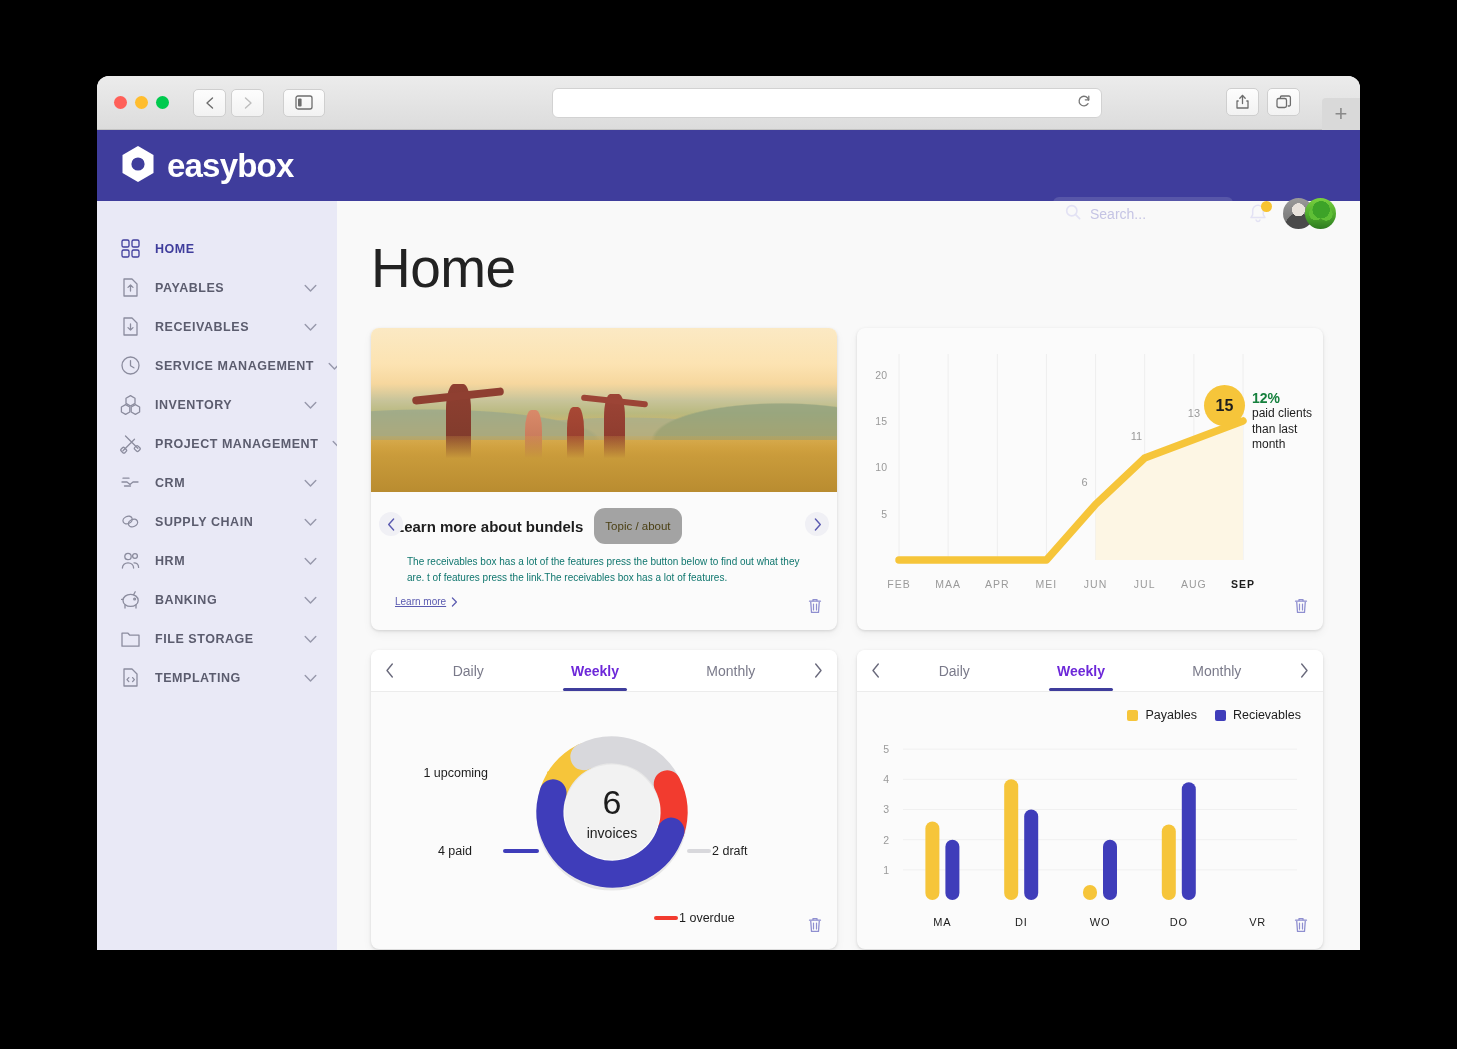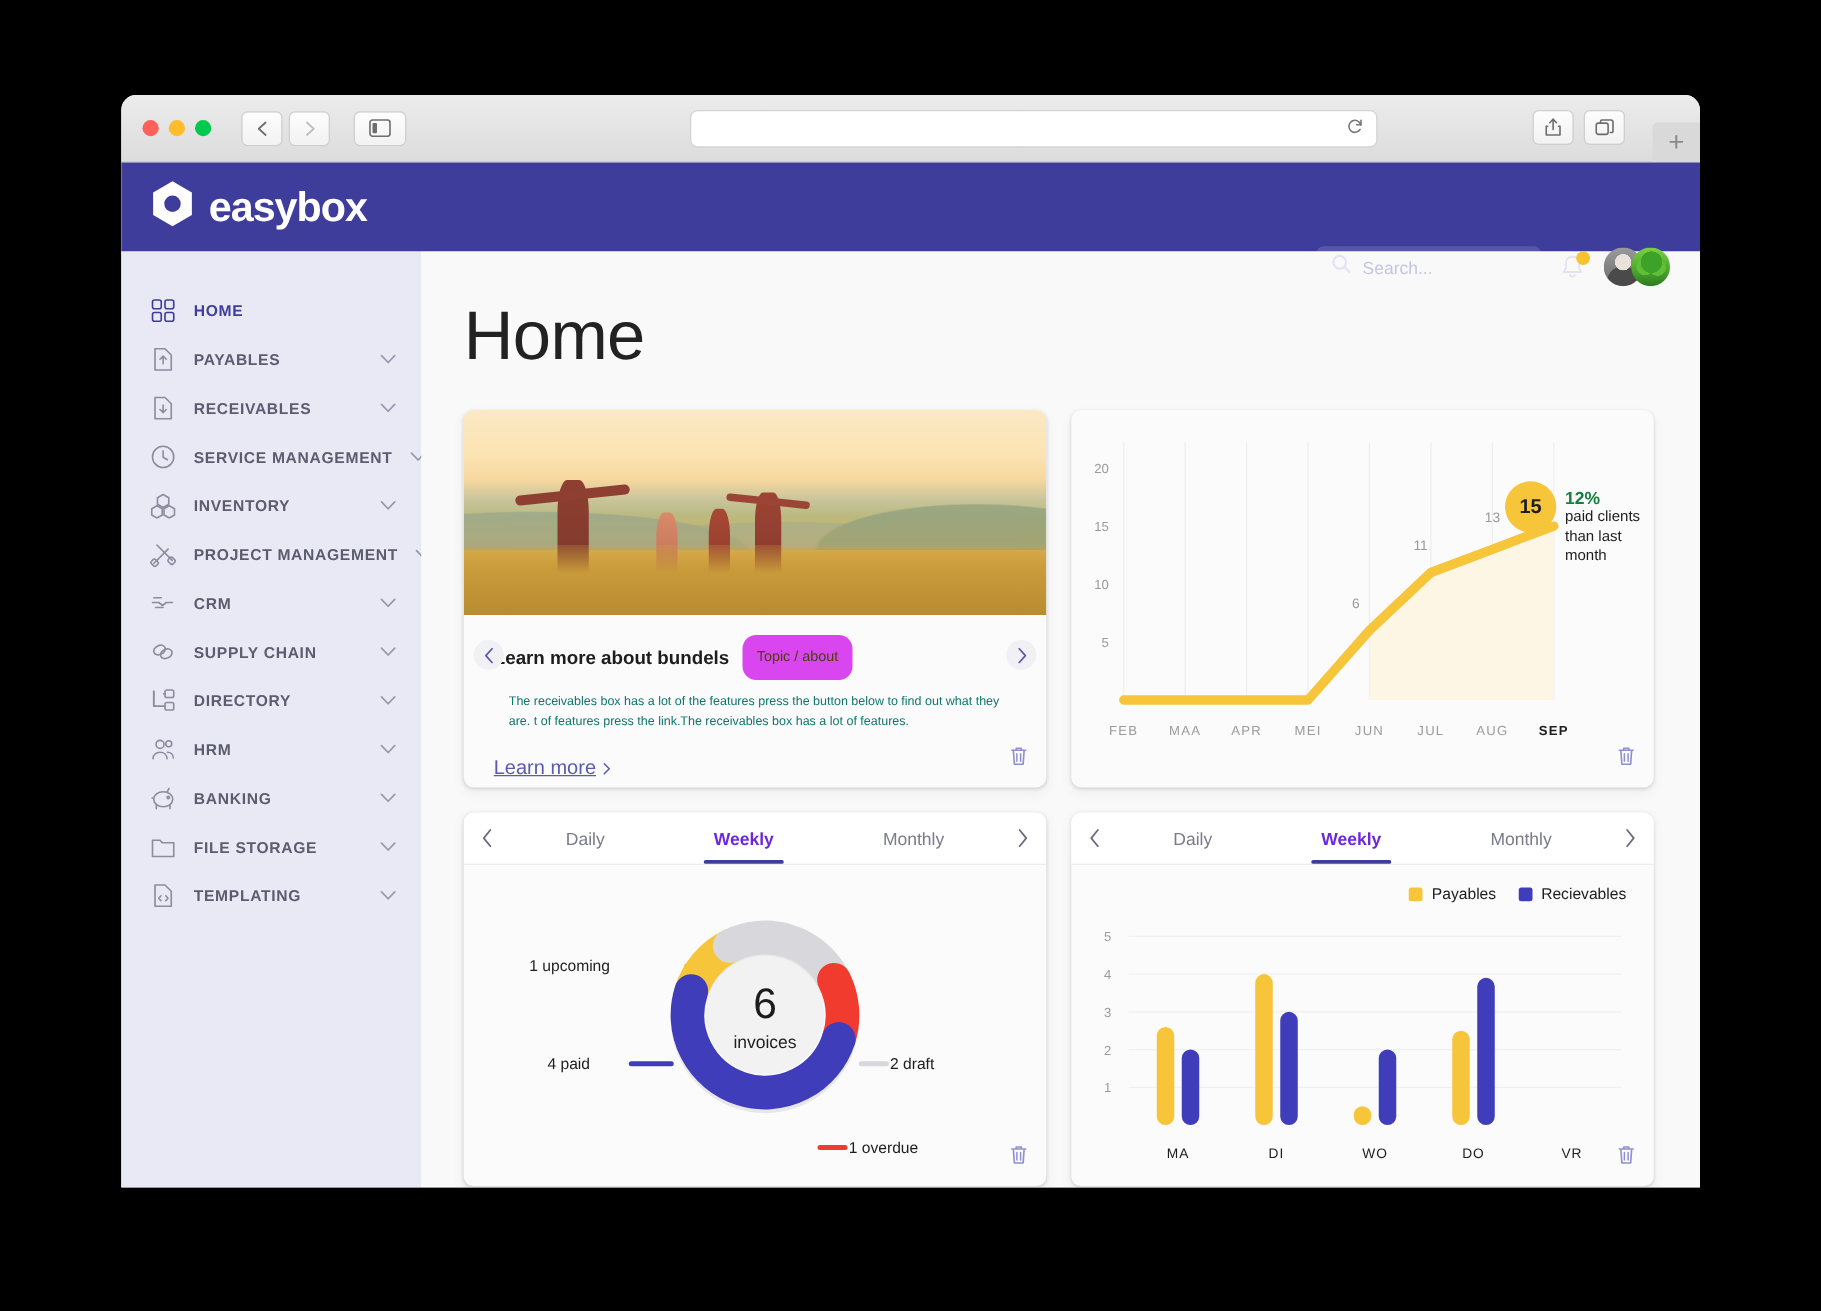--- a/index.html
+++ b/index.html
@@ -159,26 +159,26 @@
   .fig.f1:after { content:''; position:absolute; left:-130%; top:10%; width: 360%; height: 9%; background:#8f3f31; border-radius:6px; transform: rotate(-6deg); }
   .fig.f2 { left: 50%; width: 4.5%; height: 46%; border-radius: 30% 30% 8% 8%; background: linear-gradient(#9c4436,#86382a); }
   .fig.f2:after { content:''; position:absolute; left:-110%; top:6%; width: 320%; height: 8%; background:#9c4436; border-radius:6px; transform: rotate(6deg); }
   .fig.f3 { left: 33%; width: 3.8%; height: 36%; border-radius: 35% 35% 8% 8%; background: linear-gradient(#d98a6a,#b96c4d); }
   .fig.f4 { left: 42%; width: 3.8%; height: 38%; border-radius: 35% 35% 8% 8%; background: linear-gradient(#a84835,#8d3a2a); }
 
   .cardbody { padding: 16px 20px 0 24px; }
   .cardtitle-row { display:flex; align-items:center; gap:11px; margin-bottom: 10px; }
   .cardtitle { font-size: 15px; font-weight: 700; color:#1d1d1d; }
   .pill {
-    background:#d946ef; color:#4a3f13; font-size: 11.5px;
+    background:#a3a3a3; color:#4a3f13; font-size: 11.5px;
     padding: 12px 11px; border-radius: 11px;
   }
   .cardtext { font-size: 10px; line-height: 1.55; color:#0f766e;margin-left:12px; }
   .learnmore {
-    margin-top: 21px; font-size: 16px; color:#5a5ab0;
+    margin-top: 11px; font-size: 10px; color:#5a5ab0;
     text-decoration: underline; display:inline-flex; align-items:center; gap:5px;
   }
 
   .arrow-l, .arrow-r {
     position:absolute; top: 184px;
     width: 24px; height:24px; border-radius: 50%;
     background:#f0f0f5; display:flex; align-items:center; justify-content:center;
   }
   .arrow-l { left: 8px; } .arrow-r { right: 8px; }
 
@@ -401,35 +401,20 @@
               </svg></span>
           </div>
           <div class="navitem">
             <span class="navicon">
               <svg width="21" height="21" viewBox="0 0 21 21" fill="none" stroke="#8b8c9e" stroke-width="1.3" stroke-linecap="round" stroke-linejoin="round">
                 <ellipse cx="7.6" cy="9" rx="4.8" ry="3.6" transform="rotate(-25 7.6 9)"></ellipse>
                 <ellipse cx="13" cy="12" rx="4.8" ry="3.6" transform="rotate(-25 13 12)"></ellipse>
               </svg>
             </span>
             <span class="navlabel">SUPPLY CHAIN</span>
-            <span class="chev"><svg width="13" height="9" viewBox="0 0 13 9">
-                <path d="M1.2 1.5 6.5 7l5.3-5.5" stroke="#9798ab" stroke-width="1.4" fill="none" stroke-linecap="round" stroke-linejoin="round"></path>
-              </svg></span>
-          </div>
-          <div class="navitem">
-            <span class="navicon">
-              <svg width="21" height="21" viewBox="0 0 21 21" fill="none" stroke="#8b8c9e" stroke-width="1.3" stroke-linecap="round" stroke-linejoin="round">
-                <rect x="12" y="2" width="7" height="6" rx="1.4"></rect>
-                <rect x="12" y="12" width="7" height="6" rx="1.4"></rect>
-                <path d="M3 3v12h8M3 5v0M11 5h1"></path>
-                <path d="M3 3v2M11 5h1"></path>
-                <path d="M3 4v11h9"></path>
-              </svg>
-            </span>
-            <span class="navlabel">DIRECTORY</span>
             <span class="chev"><svg width="13" height="9" viewBox="0 0 13 9">
                 <path d="M1.2 1.5 6.5 7l5.3-5.5" stroke="#9798ab" stroke-width="1.4" fill="none" stroke-linecap="round" stroke-linejoin="round"></path>
               </svg></span>
           </div>
           <div class="navitem">
             <span class="navicon">
               <svg width="21" height="21" viewBox="0 0 21 21" fill="none" stroke="#8b8c9e" stroke-width="1.3" stroke-linecap="round" stroke-linejoin="round">
                 <circle cx="8" cy="6.5" r="3.2"></circle>
                 <path d="M2.4 18c0-3.2 2.5-5.2 5.6-5.2s5.6 2 5.6 5.2"></path>
                 <circle cx="15" cy="6" r="2.4"></circle>

